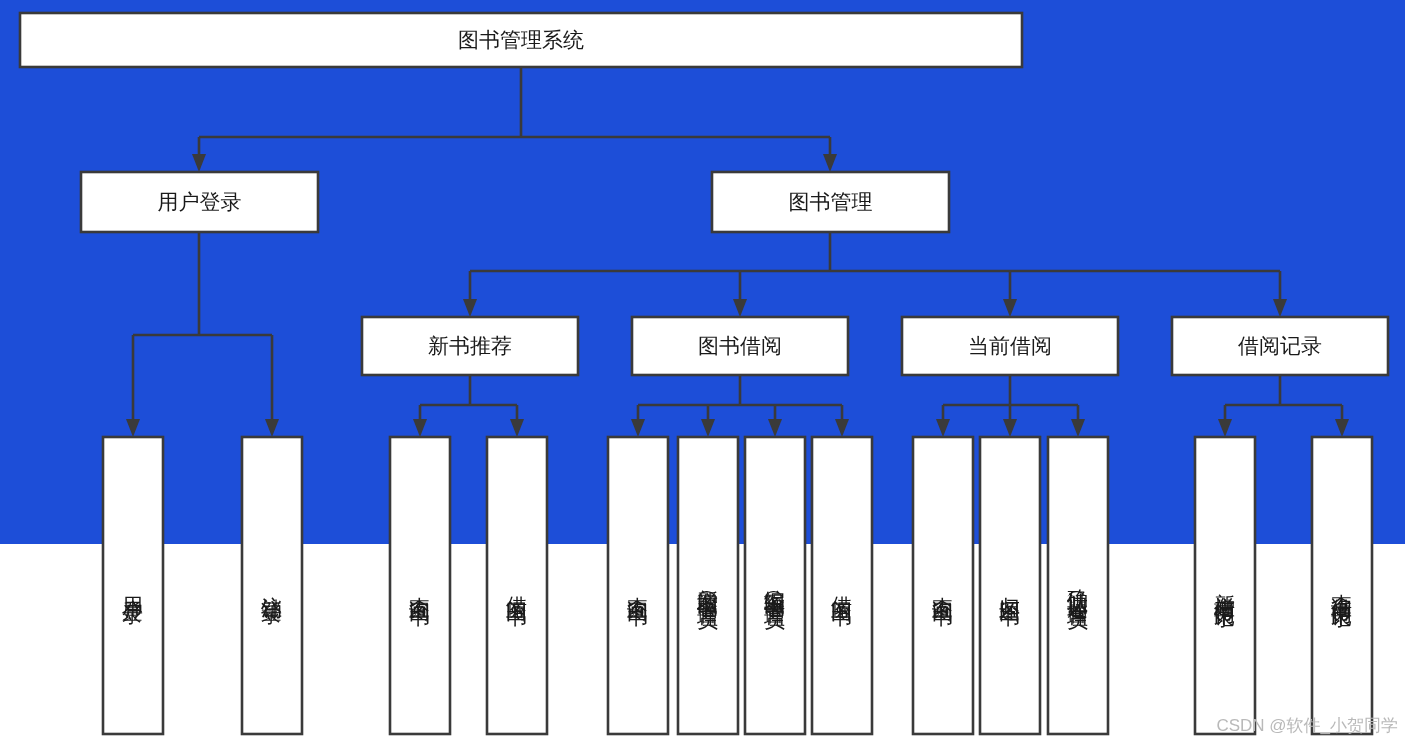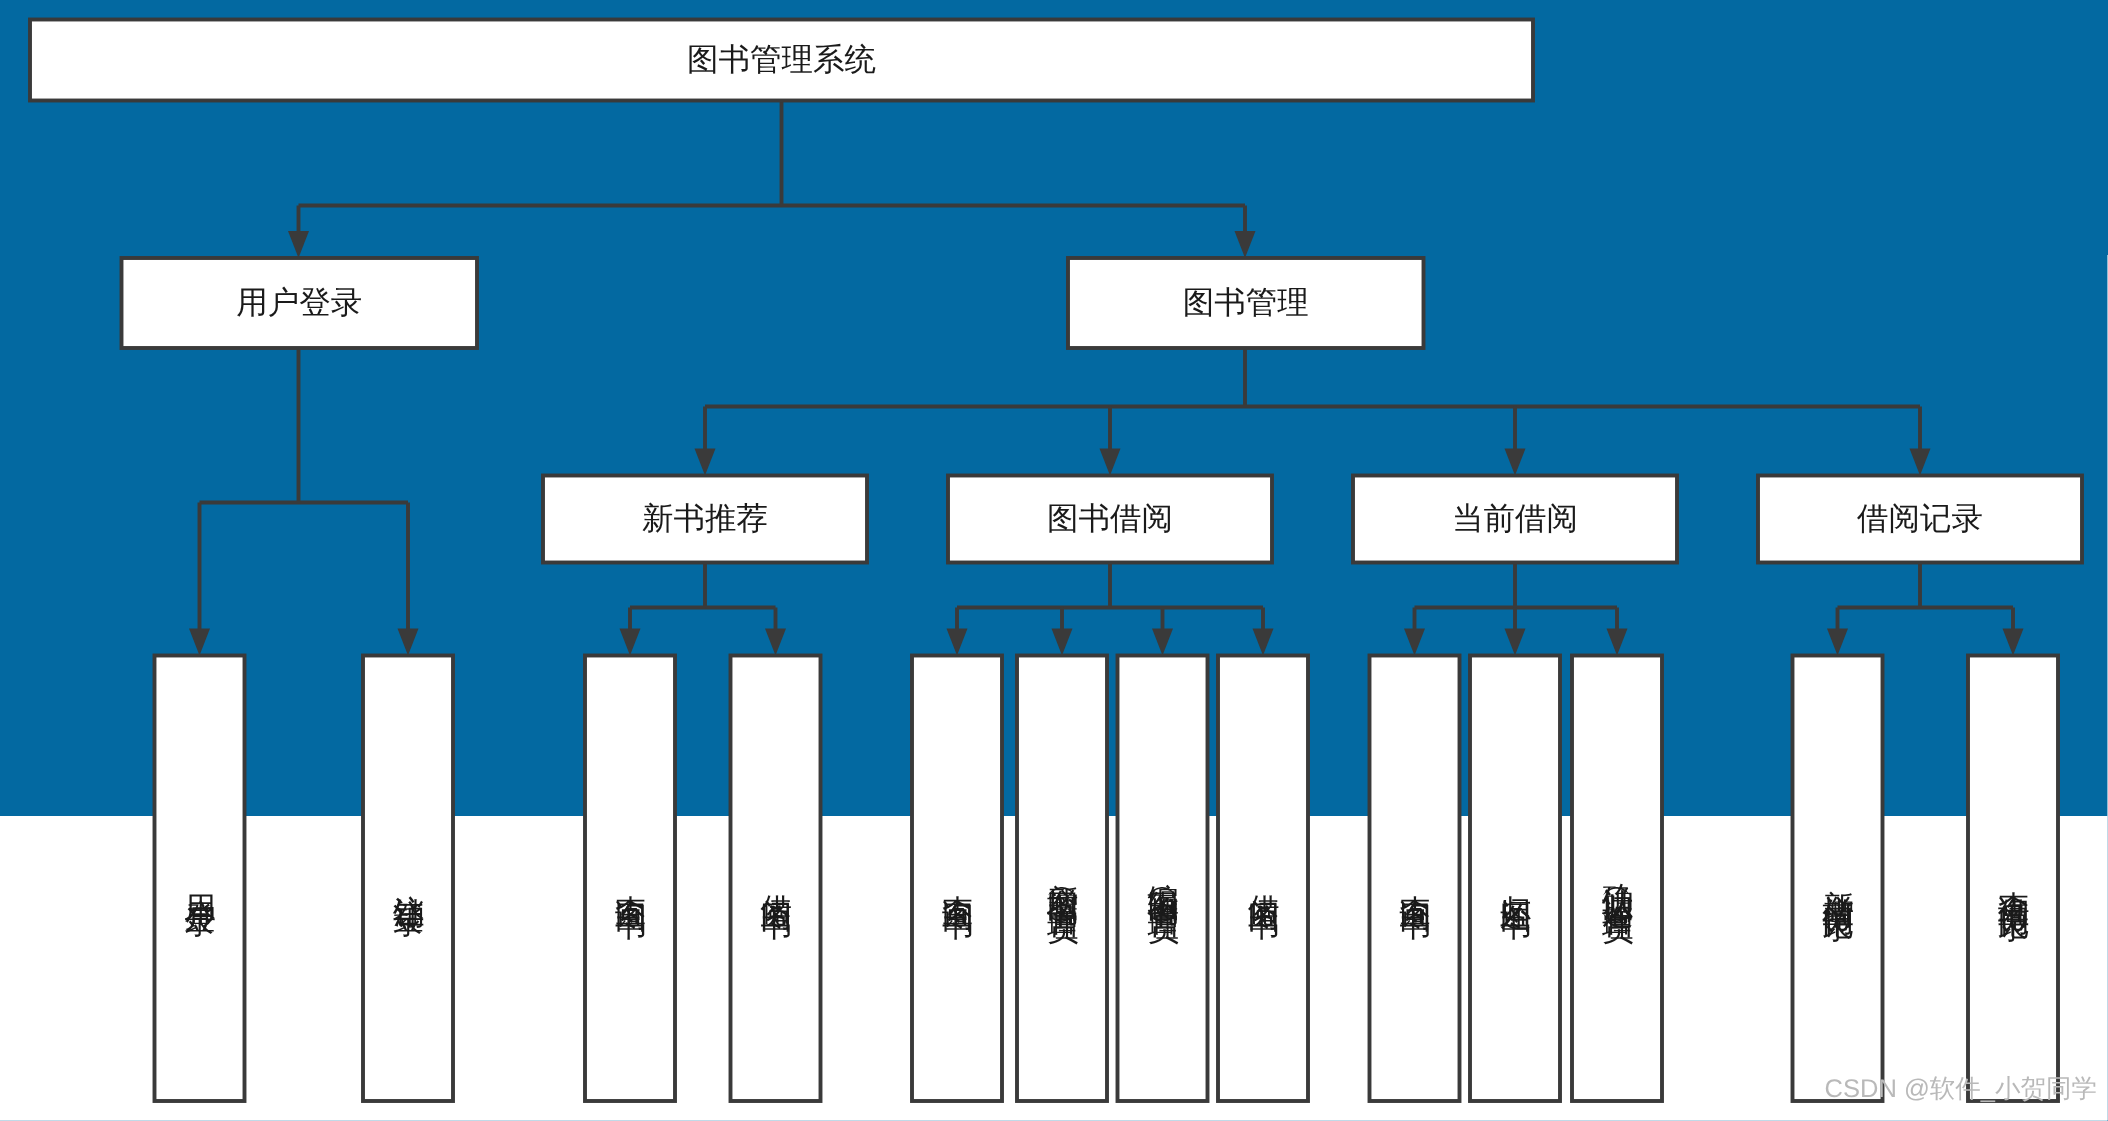--- a/index.html
+++ b/index.html
@@ -11,21 +11,21 @@
   body {
     width: 1405px;
     height: 747px;
     font-family: "Liberation Sans", "DejaVu Sans", sans-serif;
     overflow: hidden;
   }
   #diagram-root {
     position: relative;
     width: 1405px;
     height: 544px;
-    background: #0369a1;
+    background: #1d4ed8;
   }
   svg.diagram-canvas {
     display: block;
     width: 1405px;
     height: 747px;
   }
   .node-box {
     fill: #ffffff;
     stroke: #3a3a3a;
     stroke-width: 2.6;

